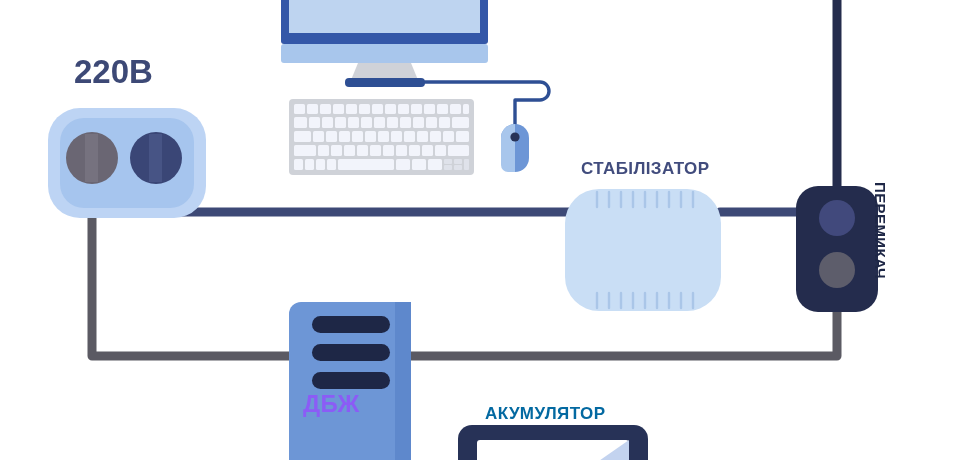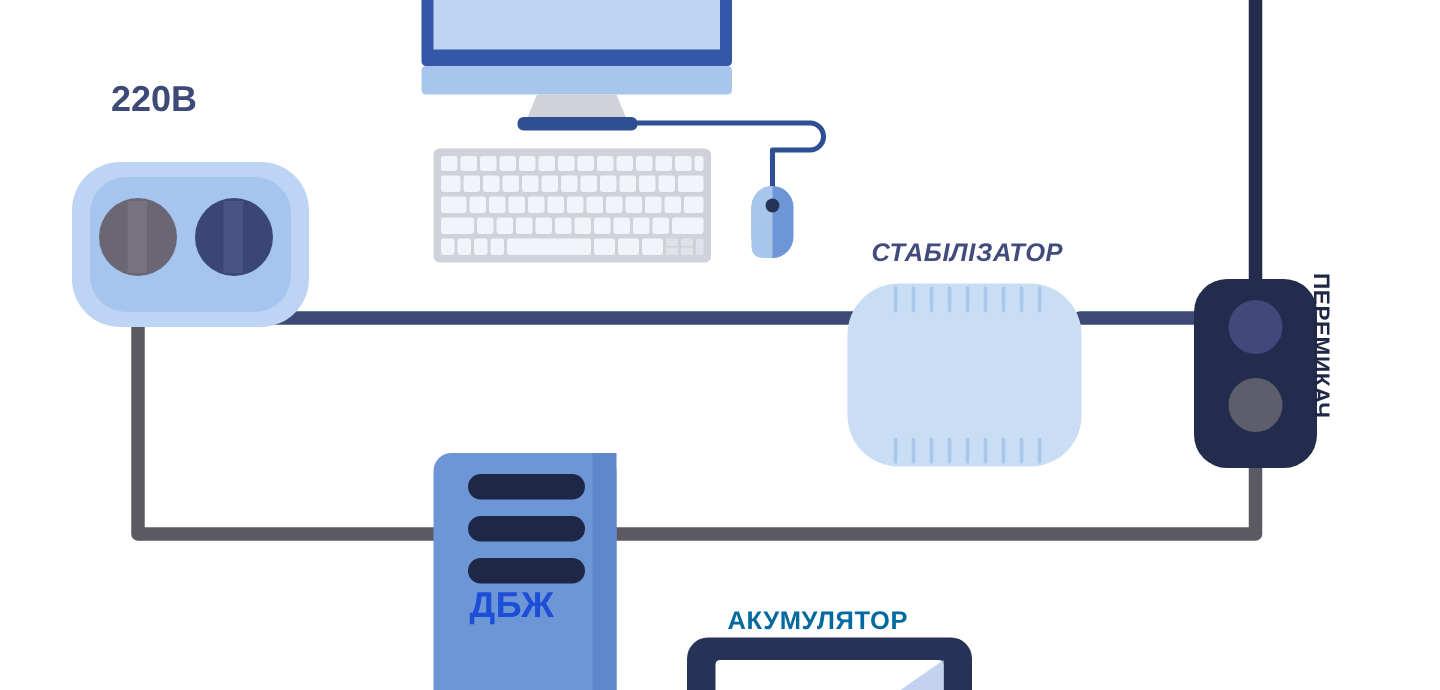--- a/index.html
+++ b/index.html
@@ -28,37 +28,36 @@
     position: absolute;
     font-family: "Liberation Sans", sans-serif;
     font-weight: bold;
     color: #414c7d;
     white-space: nowrap;
     letter-spacing: 0.4px;
   }
   .lbl-voltage {
     left: 74px;
     top: 53px;
-    font-size: 24px;
+    font-size: 33px;
     color: #3d4976;
     letter-spacing: 0px;
     text-align: center;
   }
   .lbl-stab {
     left: 581px;
     top: 159px;
     font-size: 17px;
     color: #414c7d;
-    font-style: italic;
   }
   .lbl-ups {
-    left: 313px;
+    left: 303px;
     top: 390px;
     font-size: 24px;
-    color: #1d4ed8;
+    color: #8b5cf6;
   }
   .lbl-battery {
     left: 485px;
     top: 404px;
     font-size: 17px;
     color: #0369a1;
   }
   .lbl-switch {
     left: 889px;
     top: 182px;

